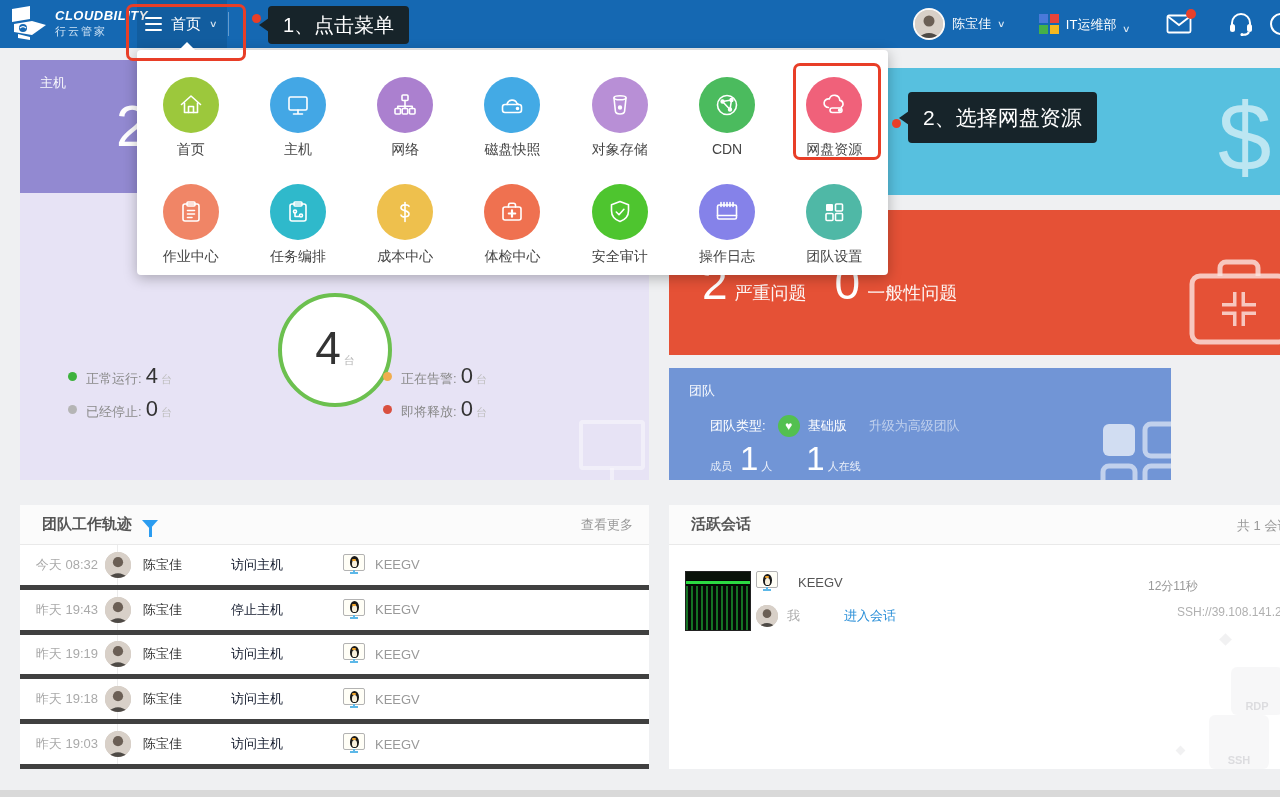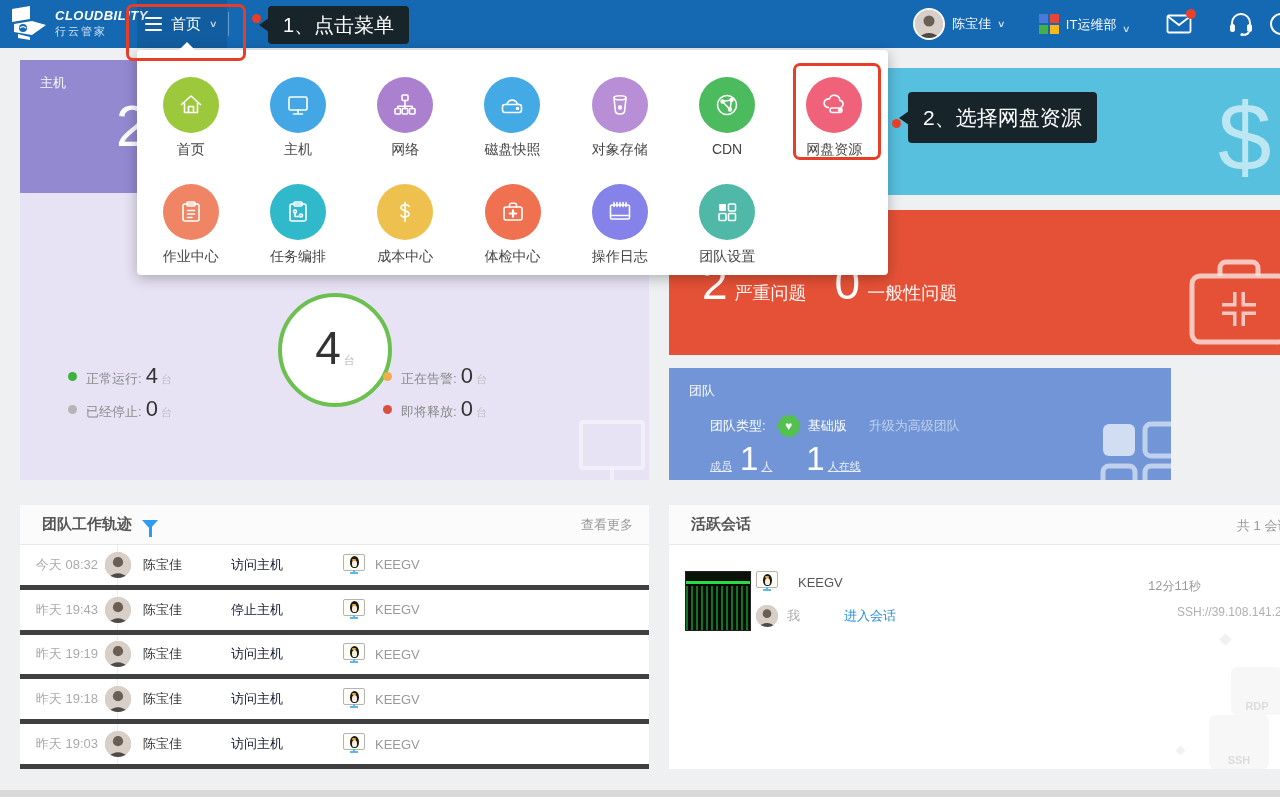--- a/index.html
+++ b/index.html
@@ -79,21 +79,21 @@
   .issues-line .gap { width:28px; }
   .medkit-mark { position:absolute; right:-14px; top:40px; opacity:.85; }
 
   .team-card { left:669px; top:368px; width:502px; height:112px; background:#7195d6; color:#fff; }
   .team-line1 { position:absolute; left:41px; top:47px; display:flex; align-items:center; font-size:13px; }
   .heart-badge { width:22px; height:22px; border-radius:50%; background:#53c050; color:#fff; font-size:12px;
     display:flex; align-items:center; justify-content:center; margin:0 8px 0 12px; }
   .upgrade { color:rgba(255,255,255,.55); margin-left:22px; cursor:pointer; }
   .team-line2 { position:absolute; left:41px; top:72px; display:flex; align-items:baseline; color:#fff; }
   .team-line2 .big { font-size:33px; font-weight:300; margin:0 3px 0 8px; }
-  .team-line2 .sm { font-size:11px; opacity:.85;text-decoration:underline; }
+  .team-line2 .sm { font-size:11px; opacity:.85; }
   .grid-mark { position:absolute; right:-18px; top:50px; opacity:.8; }
 
   
   .panel { position:absolute; background:#fff; }
   .panel-head { position:absolute; left:0; top:0; right:0; height:40px; background:#fbfbfb;
     border-bottom:1px solid #e9e9e9; display:flex; align-items:center; padding:0 16px 0 22px; }
   .panel-title { font-size:15px; color:#555; font-weight:bold; }
   .panel-more { margin-left:auto; font-size:13px; color:#999; cursor:pointer; }
   .funnel { width:0; height:0; border-left:8px solid transparent; border-right:8px solid transparent;
     border-top:9px solid #2b9cf0; margin-left:10px; position:relative; }
@@ -126,21 +126,21 @@
       linear-gradient(rgba(46,230,70,.95) 0 0);
     background-size:100% 8px, 100% 46px, 100% 3px;
     background-position:0 0, 0 14px, 0 9px;
     background-repeat:no-repeat; }
   .sess-hostline { position:absolute; left:87px; top:66px; display:flex; align-items:center; }
   .sess-hostname { font-size:13px; color:#555; margin-left:10px; }
   .sess-userline { position:absolute; left:87px; top:100px; display:flex; align-items:center; }
   .avatar22 { width:22px; height:22px; border-radius:50%; overflow:hidden; background:#cfc6bd; }
   .sess-user { font-size:13px; color:#aaa; margin-left:9px; }
   .enter-link { font-size:13px; color:#2a8fd8; margin-left:44px; cursor:pointer; }
-  .sess-duration { position:absolute; left:1148px; top:578px; font-size:12px; color:#999; white-space:nowrap; z-index:2;font-family:Liberation Mono, monospace; }
+  .sess-duration { position:absolute; left:1148px; top:578px; font-size:12px; color:#999; white-space:nowrap; z-index:2; }
   .sess-address { position:absolute; left:1177px; top:605px; font-size:12px; color:#b0b0b0; white-space:nowrap; z-index:2; }
   .ghost { position:absolute; border-radius:6px; background:rgba(120,120,130,.06); color:rgba(100,100,110,.18);
     font-size:11px; font-weight:bold; display:flex; align-items:flex-end; justify-content:center; padding-bottom:3px; }
   .sparkle { position:absolute; width:9px; height:9px; background:rgba(140,140,150,.12); transform:rotate(45deg); }
 
   .footer-strip { position:absolute; left:0; top:790px; width:1280px; height:7px; background:#d9d9d9; }
   svg { display:block; }
 </style>
 </head>
 <body>
@@ -555,20 +555,29 @@
         <div class="menu-circle" style="background:#ef7150">
           <svg width="28" height="28" viewBox="0 0 28 28" fill="none" stroke="#fff" stroke-width="1.6" stroke-linecap="round" stroke-linejoin="round">
             <rect x="5" y="9" width="18" height="13" rx="2"></rect>
             <path d="M10.5 9 V7.2 a2 2 0 0 1 2 -2 h3 a2 2 0 0 1 2 2 V9"></path>
             <path d="M14 12.3 v6.4 M10.8 15.5 h6.4" stroke-width="2.2"></path>
           </svg>
         </div>
         <div class="menu-label">体检中心</div>
       </div>
       <div class="menu-item">
+        <div class="menu-circle" style="background:#4ec52f">
+          <svg width="28" height="28" viewBox="0 0 28 28" fill="none" stroke="#fff" stroke-width="1.6" stroke-linecap="round" stroke-linejoin="round">
+            <path d="M14 3.5 l8.5 3.2 v6 c0 5.3 -3.7 9 -8.5 10.8 c-4.8 -1.8 -8.5 -5.5 -8.5 -10.8 v-6 Z"></path>
+            <path d="M10.3 14 l2.7 2.7 l4.9 -5.4"></path>
+          </svg>
+        </div>
+        <div class="menu-label">安全审计</div>
+      </div>
+      <div class="menu-item">
         <div class="menu-circle" style="background:#8582e9">
           <svg width="28" height="28" viewBox="0 0 28 28" fill="none" stroke="#fff" stroke-width="1.6" stroke-linecap="round" stroke-linejoin="round">
             <rect x="4.5" y="7" width="19" height="14" rx="1.5"></rect>
             <path d="M4.5 17.5 h19"></path>
             <path d="M8 4.5 v4 M11 4.5 v4 M14 4.5 v4 M17 4.5 v4 M20 4.5 v4"></path>
           </svg>
         </div>
         <div class="menu-label">操作日志</div>
       </div>
       <div class="menu-item">

